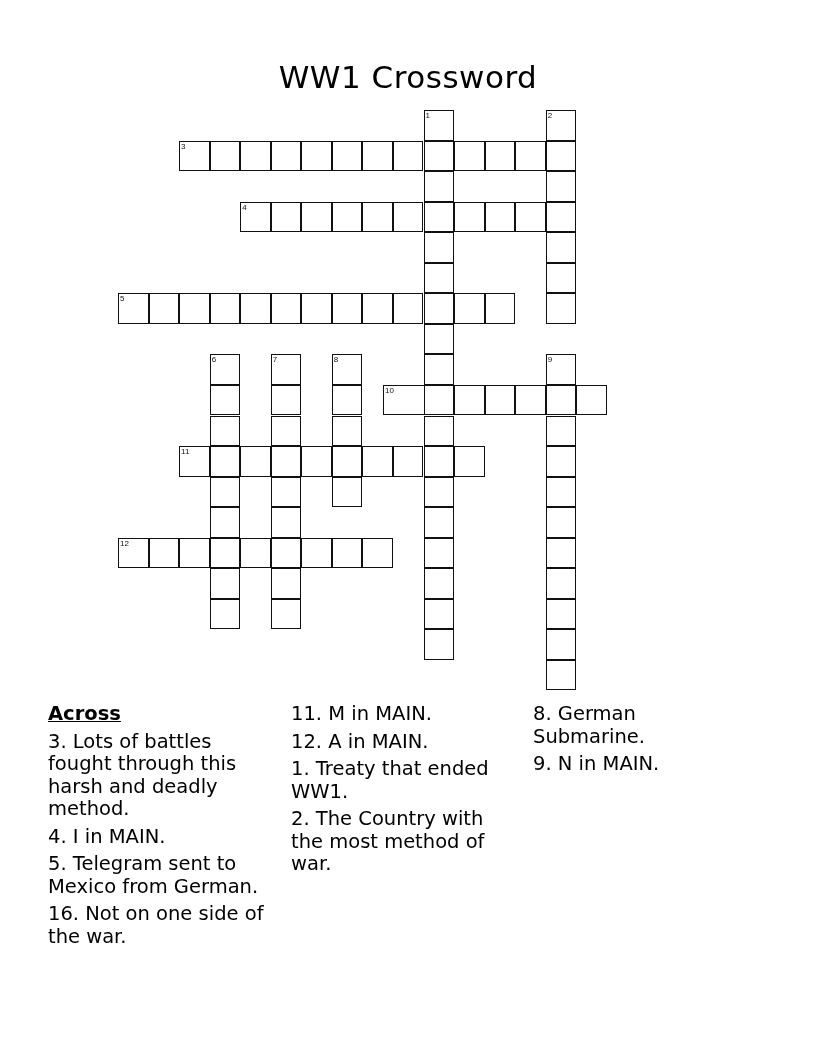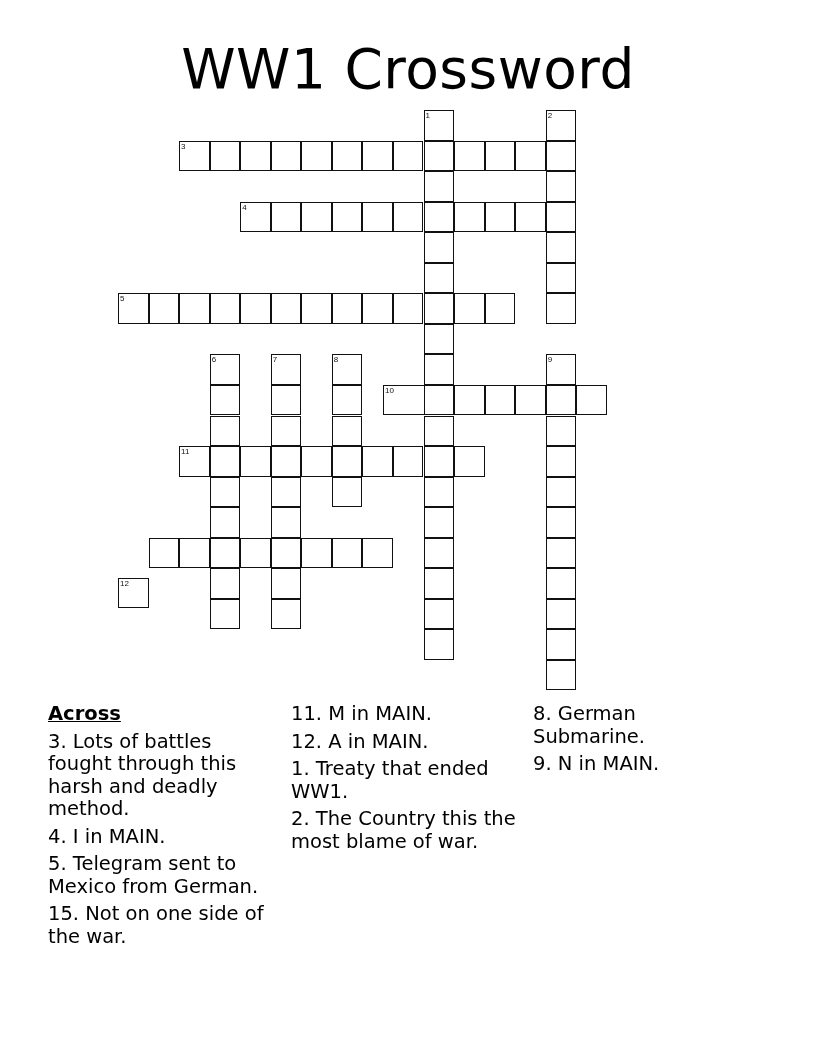--- a/index.html
+++ b/index.html
@@ -1,19 +1,19 @@
 <!DOCTYPE html>
 <html><head>
 <meta charset="utf-8">
 <style>
   html, body { margin: 0; padding: 0; background: #ffffff; }
   body { width: 816px; height: 1056px; position: relative; overflow: hidden;
          font-family: "DejaVu Sans", "Liberation Sans", sans-serif; color: #000; }
-  .title { position: absolute; left: 0; top: 36px; width: 816px; text-align: center;
-           font-size: 55px; line-height: 66px; font-weight: normal; letter-spacing: 0.5px; }
+  .title { position: absolute; left: 0; top: 44px; width: 816px; text-align: center;
+           font-size: 31px; line-height: 66px; font-weight: normal; letter-spacing: 0.5px; }
   .grid { position: absolute; left: 0; top: 0; width: 816px; height: 700px; }
   .cell { position: absolute; width: 30.55px; height: 30.55px; box-sizing: border-box;
           border: 1.5px solid #111; background: #fff; }
   .cell .num { position: absolute; left: 1px; top: 0px; font-size: 8px; line-height: 9px;
                font-family: "Liberation Sans", sans-serif; color: #111; }
   .clues { position: absolute; top: 703px; font-size: 19.5px; line-height: 22.5px; }
   .col { position: absolute; top: 0; width: 235px; }
   .heading { font-weight: bold; text-decoration: underline; margin-bottom: 5px; display: block; }
   .clue { margin-bottom: 5px; }
   .clue .n { font-weight: normal; }
@@ -81,21 +81,21 @@
     </div>
     <div class="cell" style="left: 209.65px; top: 446.05px;"></div>
     <div class="cell" style="left: 240.2px; top: 446.05px;"></div>
     <div class="cell" style="left: 270.75px; top: 446.05px;"></div>
     <div class="cell" style="left: 301.3px; top: 446.05px;"></div>
     <div class="cell" style="left: 331.85px; top: 446.05px;"></div>
     <div class="cell" style="left: 362.4px; top: 446.05px;"></div>
     <div class="cell" style="left: 392.95px; top: 446.05px;"></div>
     <div class="cell" style="left: 423.5px; top: 446.05px;"></div>
     <div class="cell" style="left: 454.05px; top: 446.05px;"></div>
-    <div class="cell" style="left: 118px; top: 537.7px; margin-top: 40px;">
+    <div class="cell" style="left: 118px; top: 537.7px;">
       <span class="num">12</span>
     </div>
     <div class="cell" style="left: 148.55px; top: 537.7px;"></div>
     <div class="cell" style="left: 179.1px; top: 537.7px;"></div>
     <div class="cell" style="left: 209.65px; top: 537.7px;"></div>
     <div class="cell" style="left: 240.2px; top: 537.7px;"></div>
     <div class="cell" style="left: 270.75px; top: 537.7px;"></div>
     <div class="cell" style="left: 301.3px; top: 537.7px;"></div>
     <div class="cell" style="left: 331.85px; top: 537.7px;"></div>
     <div class="cell" style="left: 362.4px; top: 537.7px;"></div>
@@ -158,25 +158,25 @@
     <div class="cell" style="left: 545.7px; top: 629.35px;"></div>
     <div class="cell" style="left: 545.7px; top: 659.9px;"></div>
   </div>
 
 <div class="clues">
   <div class="col" style="left:48px; width:232px;">
     <span class="heading">Across</span>
     <div class="clue"><span class="n">3.</span><span> Lots of battles fought through this harsh and deadly method.</span></div>
     <div class="clue"><span class="n">4.</span><span> I in MAIN.</span></div>
     <div class="clue"><span class="n">5.</span><span> Telegram sent to Mexico from German.</span></div>
-    <div class="clue"><span class="n">15.</span><span> Not on one side of the war.</span></div>
+    <div class="clue"><span class="n">16.</span><span> Not on one side of the war.</span></div>
   </div>
   <div class="col" style="left:291px; width:228px;">
     <div class="clue"><span class="n">11.</span><span> M in MAIN.</span></div>
     <div class="clue"><span class="n">12.</span><span> A in MAIN.</span></div>
     <div class="clue"><span class="n">1.</span><span> Treaty that ended WW1.</span></div>
-    <div class="clue"><span class="n">2.</span><span> The Country this the most blame of war.</span></div>
+    <div class="clue"><span class="n">2.</span><span> The Country with the most method of war.</span></div>
   </div>
   <div class="col" style="left:533px; width:220px;">
     <div class="clue"><span class="n">8.</span><span> German Submarine.</span></div>
     <div class="clue"><span class="n">9.</span><span> N in MAIN.</span></div>
   </div>
 </div>
 
 </body></html>

